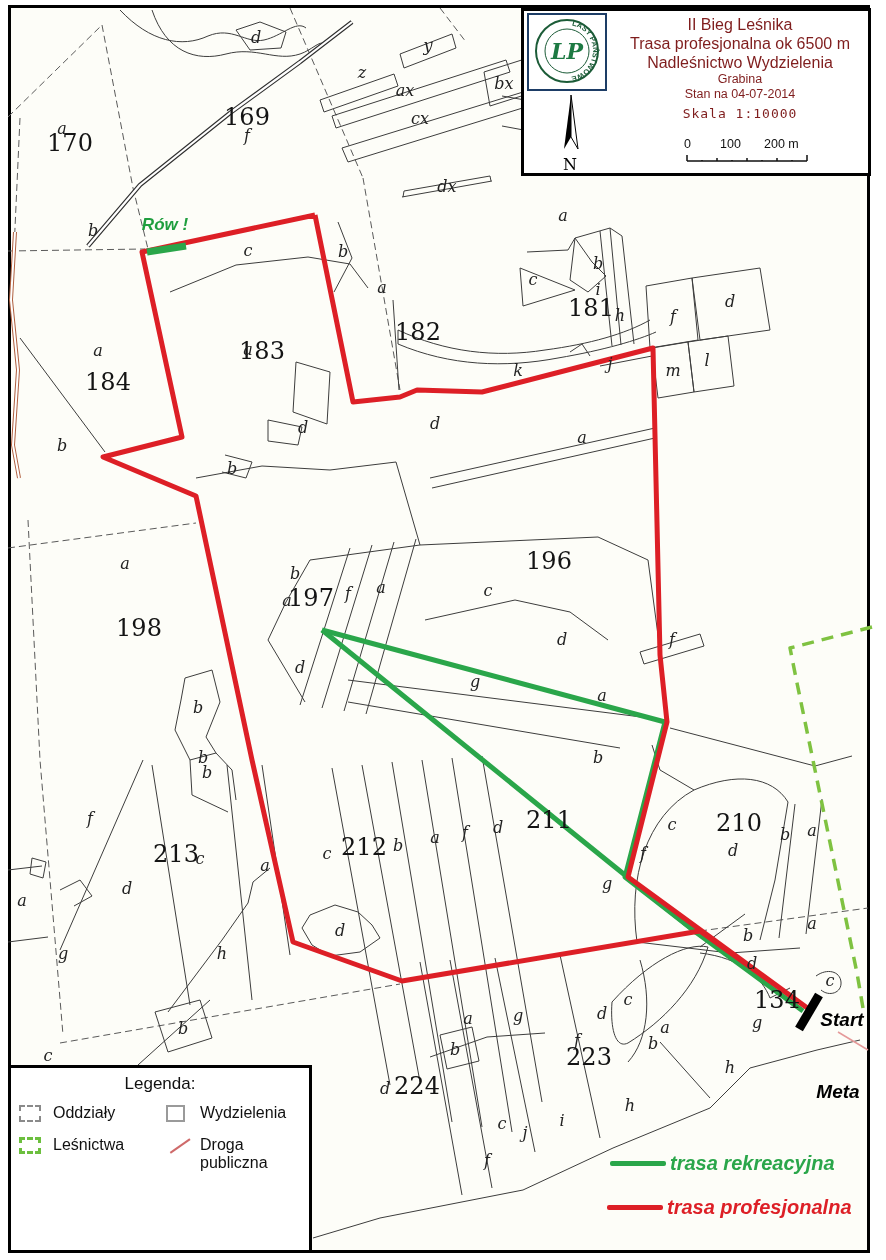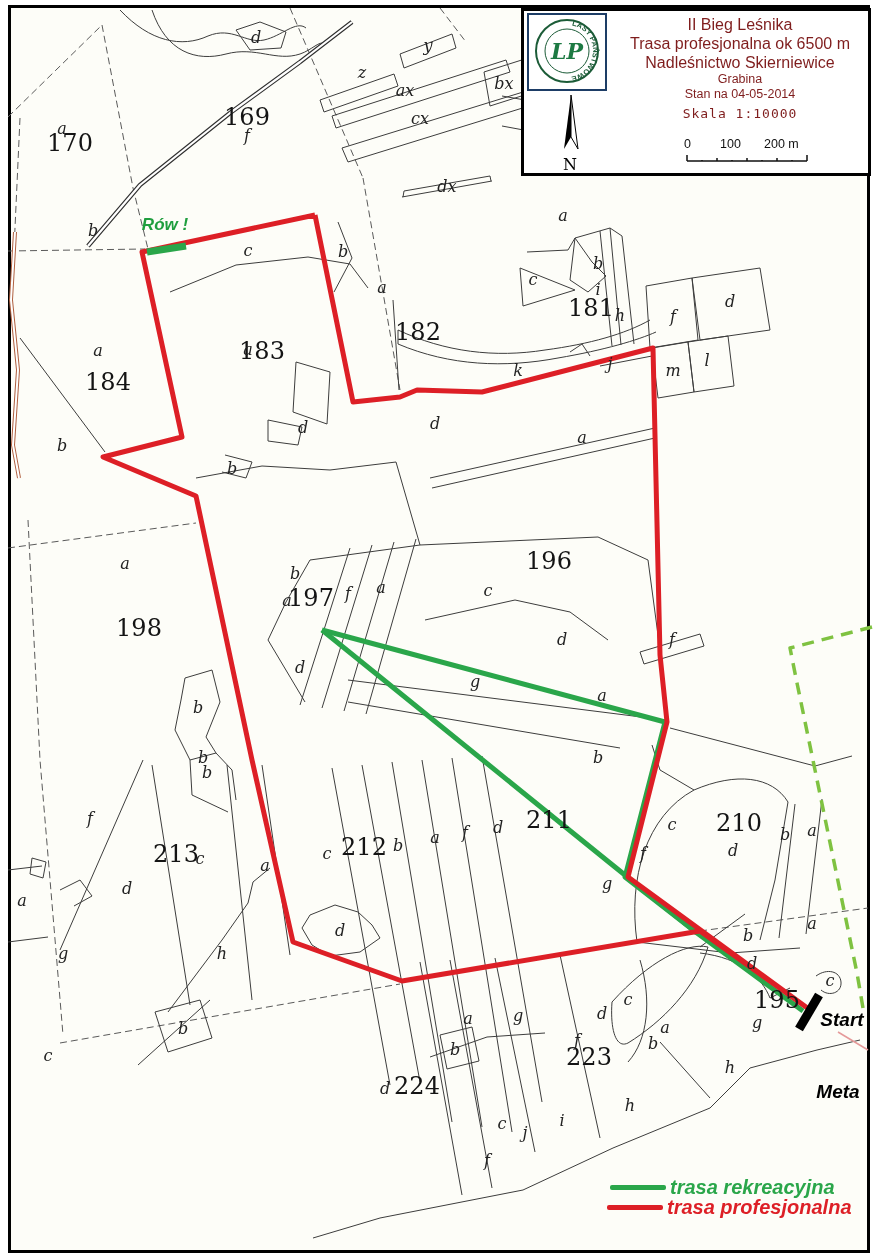--- a/index.html
+++ b/index.html
@@ -179,21 +179,21 @@
       <div class="ml ml-n" style="left: 262px; top: 351px;">183</div>
       <div class="ml ml-n" style="left: 108px; top: 382px;">184</div>
       <div class="ml ml-n" style="left: 591px; top: 308px;">181</div>
       <div class="ml ml-n" style="left: 549px; top: 561px;">196</div>
       <div class="ml ml-n" style="left: 311px; top: 598px;">197</div>
       <div class="ml ml-n" style="left: 139px; top: 628px;">198</div>
       <div class="ml ml-n" style="left: 739px; top: 823px;">210</div>
       <div class="ml ml-n" style="left: 549px; top: 820px;">211</div>
       <div class="ml ml-n" style="left: 364px; top: 847px;">212</div>
       <div class="ml ml-n" style="left: 176px; top: 854px;">213</div>
-      <div class="ml ml-n" style="left: 777px; top: 1000px;">195</div>
+      <div class="ml ml-n" style="left: 777px; top: 1000px;">134</div>
       <div class="ml ml-n" style="left: 589px; top: 1057px;">223</div>
       <div class="ml ml-n" style="left: 417px; top: 1086px;">224</div>
       <div class="ml ml-l" style="left: 62px; top: 128px;">a</div>
       <div class="ml ml-l" style="left: 247px; top: 135px;">f</div>
       <div class="ml ml-l" style="left: 256px; top: 37px;">d</div>
       <div class="ml ml-l" style="left: 93px; top: 230px;">b</div>
       <div class="ml ml-l" style="left: 362px; top: 72px;">z</div>
       <div class="ml ml-l" style="left: 428px; top: 45px;">y</div>
       <div class="ml ml-l" style="left: 405px; top: 90px;">ax</div>
       <div class="ml ml-l" style="left: 504px; top: 83px;">bx</div>
@@ -299,35 +299,48 @@
     <div class="compass">
       <svg width="30" height="62">
         <polygon points="15,2 8,56 15,44" fill="#000"></polygon>
         <polygon points="15,2 22,56 15,44" fill="#fff" stroke="#000" stroke-width="1"></polygon>
       </svg>
     </div>
     <div class="nletter">N</div>
     <div class="titletext" id="title-lines">
         <div class="tl">II Bieg Leśnika</div>
         <div class="tl">Trasa profesjonalna ok 6500 m</div>
-        <div class="tl">Nadleśnictwo Skierniewice</div>
+        <div class="tl">Nadleśnictwo Wydzielenia</div>
         <div class="ts">Grabina</div>
-        <div class="ts">Stan na 04-05-2014</div>
+        <div class="ts">Stan na 04-07-2014</div>
         <div class="tskala">Skala 1:10000</div>
       </div>
     <div class="scalebar">
       <div class="scalenums">
         <span style="left:12px">0</span>
         <span style="left:48px">100</span>
         <span style="left:92px">200 m</span>
       </div>
       <svg width="200" height="18" style="position:absolute;top:16px;left:0">
         <path d="M15,8 L135,8 M15,2 L15,8 M135,2 L135,8 M45,5 L45,8 M75,5 L75,8 M105,5 L105,8 M30,7 L30,8 M60,7 L60,8 M90,7 L90,8 M120,7 L120,8" stroke="#111" stroke-width="1.5" fill="none"></path>
       </svg>
     </div>
   </div>
 
+  <div class="legendbox">
+    <div class="legtitle">Legenda:</div>
+    <div class="leggrid" id="legend-grid">
+        <span class="ic ic-odd"></span>
+        <span>Oddziały</span>
+        <span class="ic ic-wyd"></span>
+        <span>Wydzielenia</span>
+        <span class="ic ic-les"></span>
+        <span>Leśnictwa</span>
+        <span class="ic ic-drg"></span>
+        <span>Droga publiczna</span>
+      </div>
+  </div>
 
   <div id="trail-legend">
-      <div class="troute" style="left: 610px; top: 1152px; margin-top: 24px;"><span class="trline" style="background: rgb(42, 166, 74);"></span><span class="trtext" style="color: rgb(42, 166, 74);">trasa rekreacyjna</span></div>
+      <div class="troute" style="left: 610px; top: 1152px;"><span class="trline" style="background: rgb(42, 166, 74);"></span><span class="trtext" style="color: rgb(42, 166, 74);">trasa rekreacyjna</span></div>
       <div class="troute" style="left: 607px; top: 1196px; text-align: center;"><span class="trline" style="background: rgb(221, 31, 38);"></span><span class="trtext" style="color: rgb(221, 31, 38);">trasa profesjonalna</span></div>
     </div>
 </div>
 
 </body></html>

